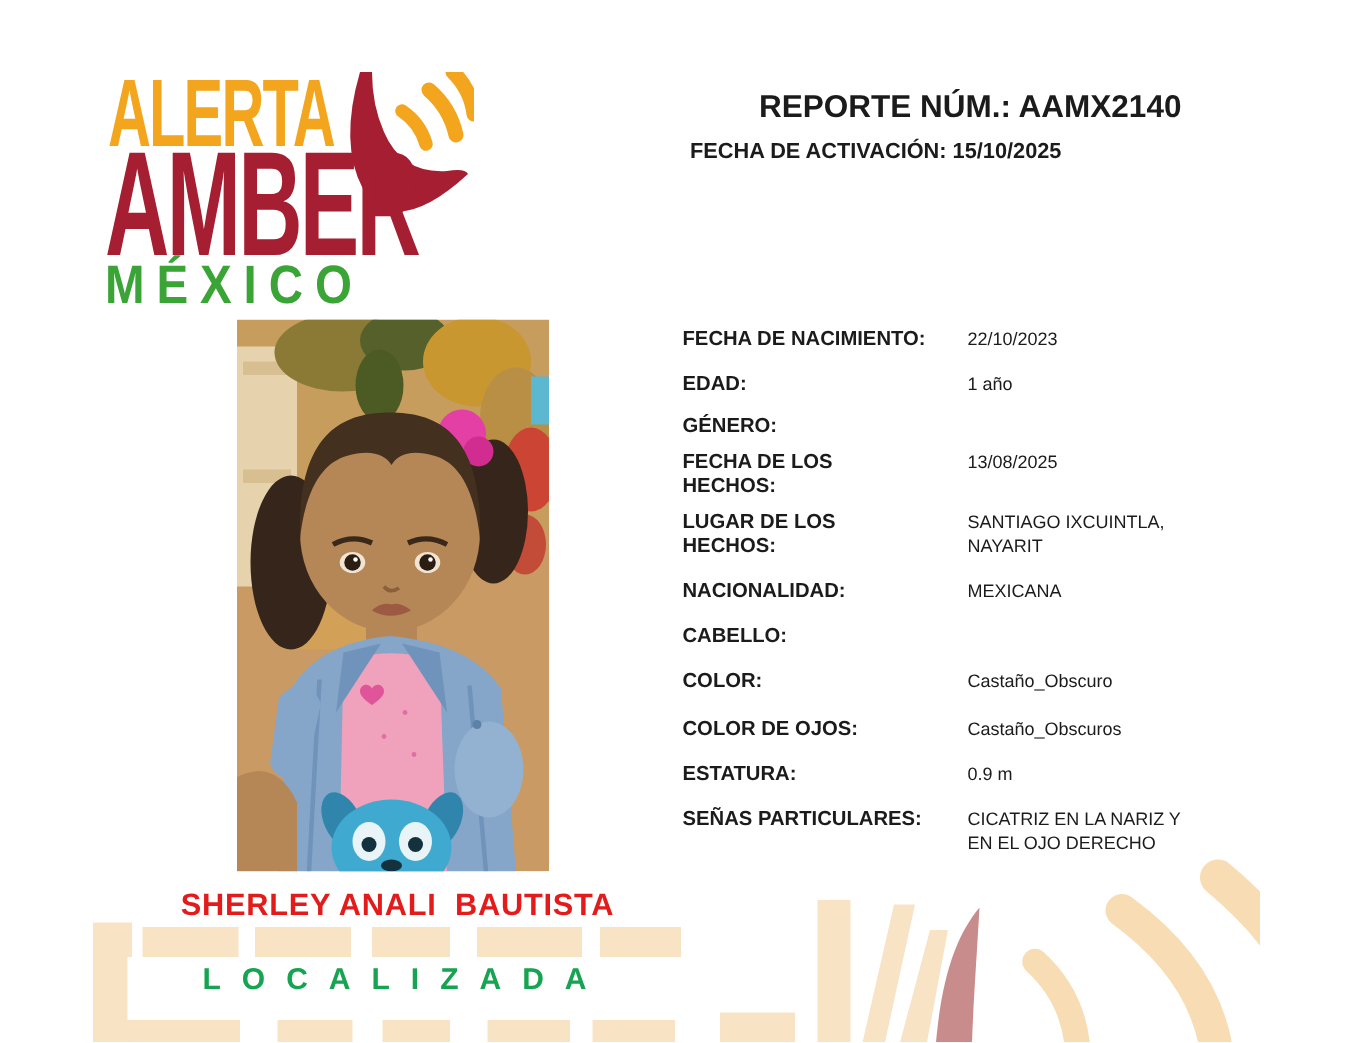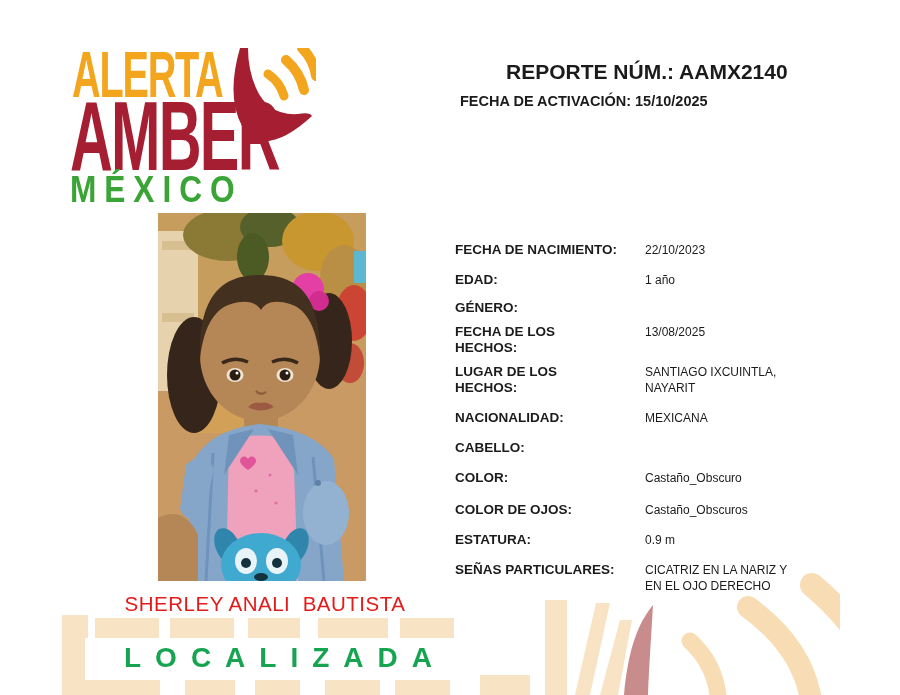--- a/index.html
+++ b/index.html
@@ -18,25 +18,25 @@
   .logo-horn{position:absolute;left:154px;top:4px;width:92px;height:128px;}
   
   .report-line{position:absolute;left:460px;top:60px;font-size:21px;font-weight:bold;white-space:pre;margin-left:46px;}
   .activation-line{position:absolute;left:460px;top:93px;font-size:14.5px;font-weight:bold;white-space:pre;}
   .activation-line .val{margin-left:4px;}
   
   .photo{position:absolute;left:158px;top:213px;width:208px;height:368px;overflow:hidden;}
   .photo svg{display:block;}
   
   .subject-name{position:absolute;left:60px;top:592px;width:410px;text-align:center;
-                font-size:20.5px;font-weight:normal;color:#E31B1B;white-space:pre;letter-spacing:0.5px;}
-  .subject-status{position:absolute;left:85px;top:642px;width:400px;text-align:center;
-                  font-size:28px;font-weight:bold;color:#17A452;letter-spacing:14px;white-space:pre;}
-  
-  .details{position:absolute;left:455px;top:218px;width:440px;margin-top:24px;}
+                font-size:20.5px;font-weight:bold;color:#E31B1B;white-space:pre;letter-spacing:0.5px;}
+  .subject-status{position:absolute;left:70px;top:642px;width:400px;text-align:center;
+                  font-size:20px;font-weight:bold;color:#17A452;letter-spacing:14px;white-space:pre;}
+  
+  .details{position:absolute;left:455px;top:218px;width:440px;}
   .detail-row{display:flex;align-items:flex-start;}
   .detail-label{width:190px;flex:0 0 190px;font-weight:bold;font-size:13.5px;line-height:16px;white-space:pre-line;}
   .detail-value{flex:1;font-size:12px;line-height:16px;white-space:pre-line;}
   .mb14{margin-bottom:14px}.mb12{margin-bottom:12px}.mb8{margin-bottom:8px}.mb16{margin-bottom:16px}
 </style>
 </head>
 <body>
 
 <div class="page">
 

